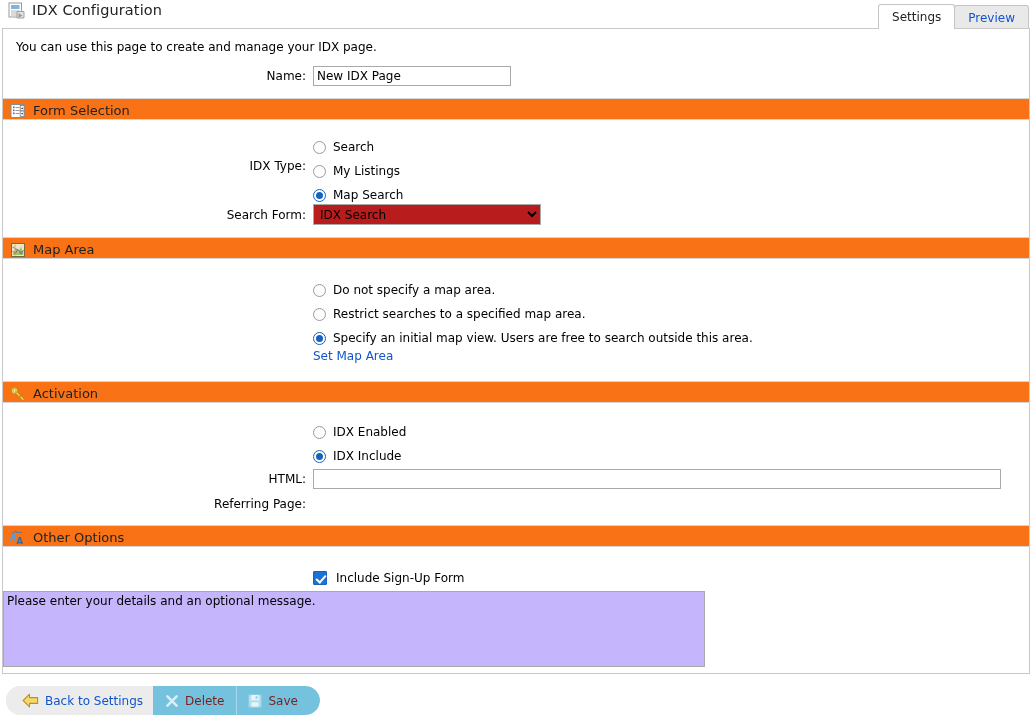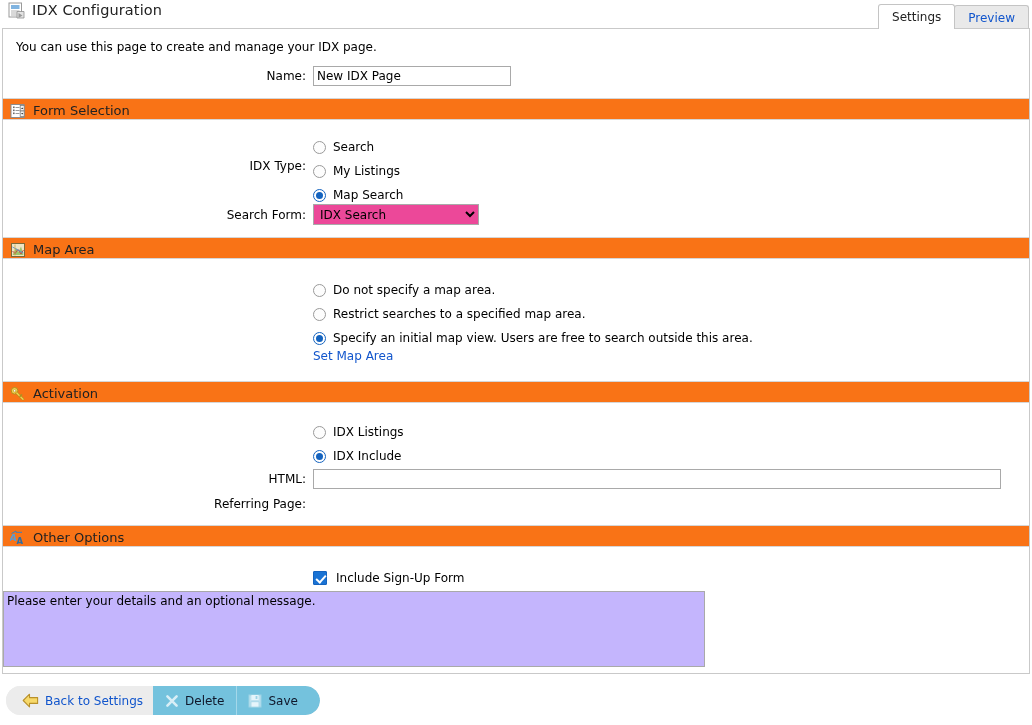--- a/index.html
+++ b/index.html
@@ -124,23 +124,23 @@
     color: #000;
     padding: 4px 3px;
     line-height: 18px;
     outline: none;
   }
   .txtinput.name { width: 198px; }
   .txtinput.html { width: 688px; }
 
   select.selinput {
     height: 21px;
-    width: 166px;
+    width: 228px;
     border: 1px solid #a9a9a9;
-    background: #ec4899;
+    background: #b91c1c;
     font-family: "DejaVu Sans", "Liberation Sans", sans-serif;
     font-size: 12px;
     color: #000;
     padding: 1px 2px;
     outline: none;
   }
 
   textarea.tainput {
     width: 702px;
     height: 76px;
@@ -247,21 +247,21 @@
     align-items: center;
     gap: 6px;
     padding: 0 12px;
     font-size: 12px;
     white-space: nowrap;
     cursor: pointer;
   }
   .tb-btn.first { padding-left: 16px; padding-right: 10px; background: #ececec; color:#1155cc; }
   .tb-btn.blue {
     background: #74c2dd;
-    color: #0f172a;
+    color: #7f1d1d;
     cursor: default;
   }
   .tb-btn.blue.sep { box-shadow: inset 1px 0 0 #a4d8ea; }
   .tb-btn.last { padding-right: 22px; border-radius: 0 15px 15px 0; }
 
   
   .ic { display: block; flex: none; }
 </style>
 </head>
 <body>
@@ -411,21 +411,21 @@
         </svg>
       </span>
       <span class="sect-title">Activation</span>
     </div>
 
     <div class="sect-body">
       <div class="row" style="margin-top:12px;">
         <div class="lbl"></div>
         <div class="fld opt">
           <span class="radio"></span>
-          <span class="opt-label">IDX Listings</span>
+          <span class="opt-label">IDX Enabled</span>
         </div>
       </div>
       <div class="row">
         <div class="lbl"></div>
         <div class="fld opt">
           <span class="radio on"></span>
           <span class="opt-label">IDX Include</span>
         </div>
       </div>
       <div class="row" style="margin-top:6px;justify-content:space-between;">

